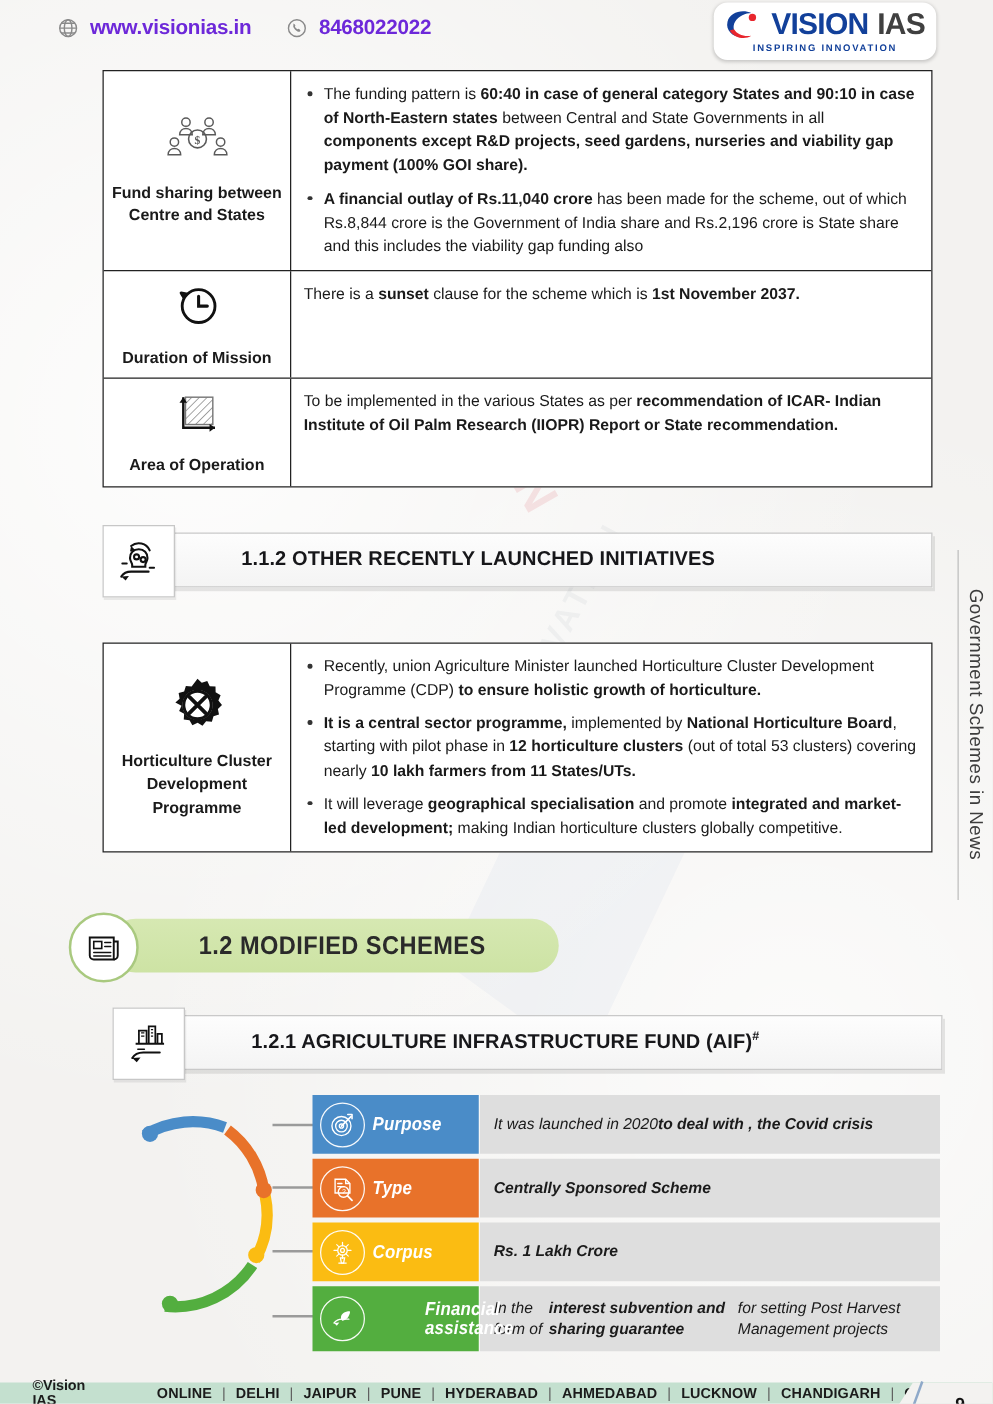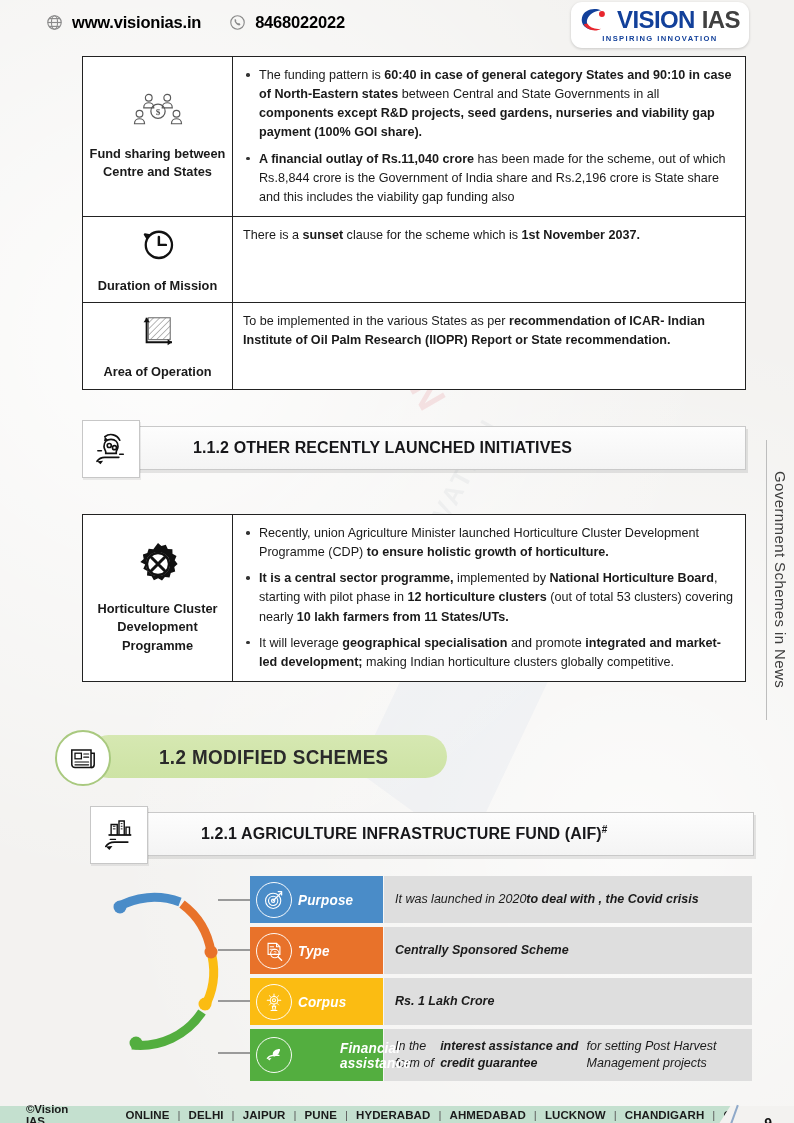--- a/index.html
+++ b/index.html
@@ -44,21 +44,21 @@
     transform:rotate(8deg);
   }
 
   
   header.topbar{
     position:absolute;left:0;top:0;width:794px;height:52px;
   }
   .contact{
     position:absolute;left:46px;top:13px;
     display:flex;align-items:center;gap:9px;
-    color:#000000;font-size:16.5px;font-weight:bold;
+    color:#6d28d9;font-size:16.5px;font-weight:bold;
     letter-spacing:-.2px;
   }
   .contact .sep{display:inline-block;width:10px;}
   .ico{display:inline-block;vertical-align:middle;line-height:0;}
   .logo{
     position:absolute;right:45px;top:2px;
     width:178px;height:46px;
     background:#fff;border-radius:11px;
     box-shadow:0 1px 3px rgba(0,0,0,.18);
     display:flex;align-items:center;justify-content:center;
@@ -517,21 +517,21 @@
         <span class="circ">
           <svg width="22" height="22" viewBox="0 0 26 26" fill="none" stroke="#fff" stroke-width="1.3">
             <path d="M5 17c2-2.5 4.5-3.6 7.5-3.6H19" stroke-linecap="round"></path>
             <path d="M5 17l2.6 2.6L10 16.6z" fill="#fff" stroke="none"></path>
             <path d="M20 6c-5 0-8.5 2.5-8.5 6 0 1.4.6 2.4 1.6 2.9 3.6-.4 6.9-4.2 6.9-8.9z" fill="#fff" stroke="none"></path>
             <path d="M13 14.5c1.5-3 3.8-5.5 7-7.5" stroke-width="1"></path>
           </svg>
         </span>
         <span class="t">Financial assistance</span>
       </div>
-      <div class="qf-body">In the form of <b>interest assistance and credit guarantee</b> for setting Post Harvest Management projects</div>
+      <div class="qf-body">In the form of <b>interest subvention and sharing guarantee</b> for setting Post Harvest Management projects</div>
     </div>
 
   </div>
 </div>
 
 <footer class="fbar">
   <span class="fcopy">©Vision IAS</span>
   <span class="fcities">
       <span class="city">ONLINE</span>
       <span class="bar">|</span>

